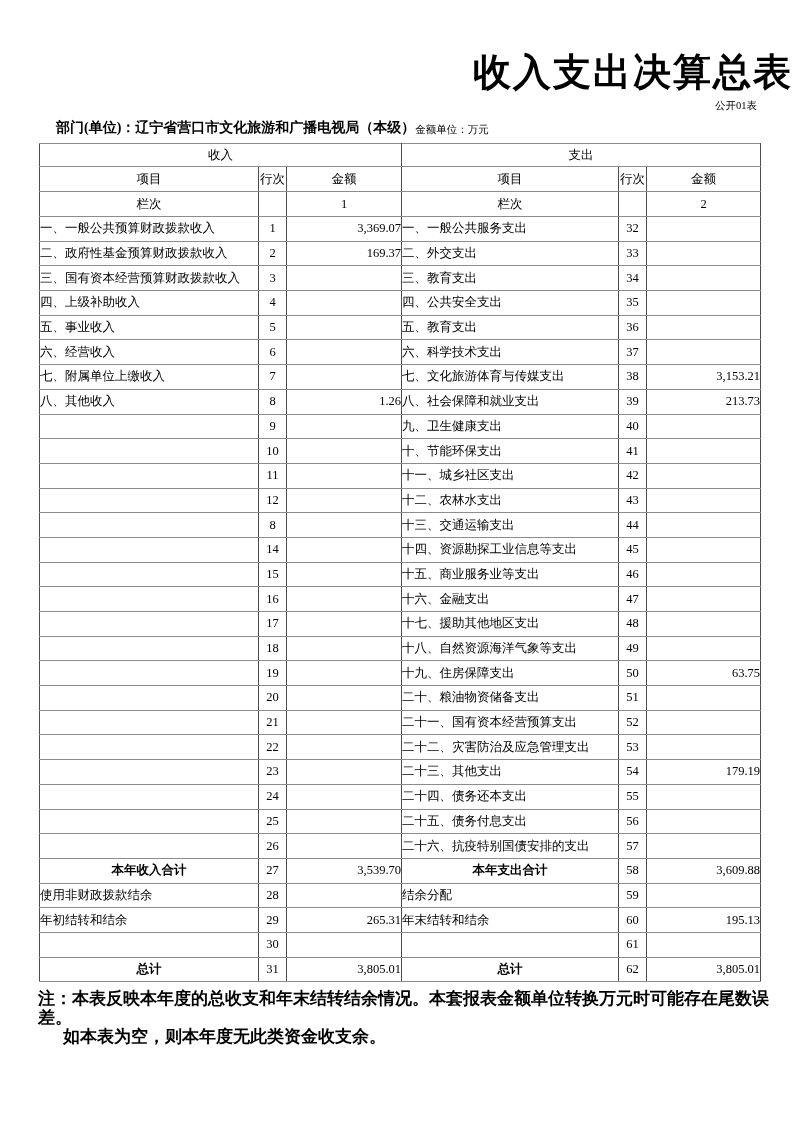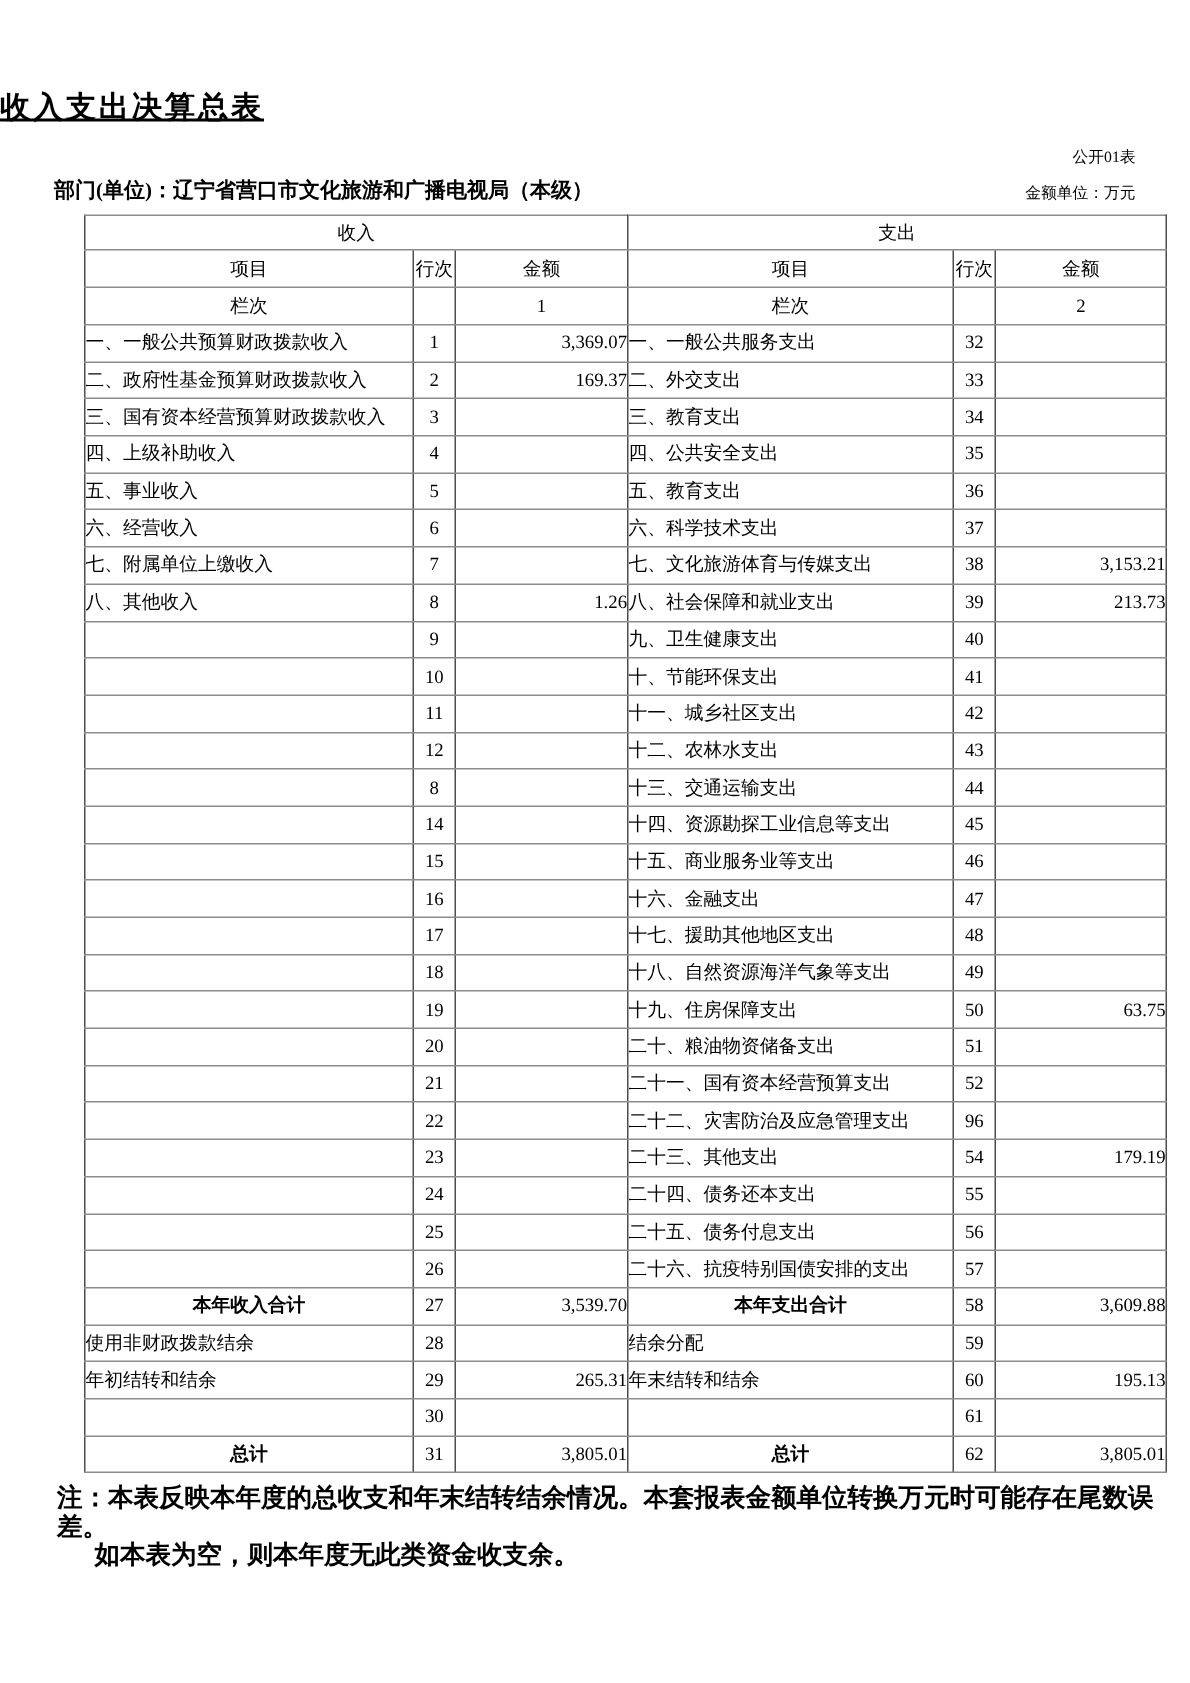--- a/index.html
+++ b/index.html
@@ -6,47 +6,47 @@
   body {
     width: 793px; height: 1122px;
     font-family: "Liberation Serif", "DejaVu Serif", serif;
     color: #000;
     position: relative;
     overflow: hidden;
   }
   .page { padding-top: 54px; }
 
   .title {
-    text-align: left;
-    font-size: 20px;
+    text-align: right;
+    font-size: 38px;
     font-weight: bold;
     letter-spacing: 2px;
     line-height: 36px;
-    text-decoration: underline;
   }
 
   .meta-area { width: 721px; margin-left: 36px; }
   .form-code {
     text-align: right;
     font-size: 10.5px;
     margin-top: 9px;
     line-height: 13px;
   }
   .dept-row {
     display: flex;
-    justify-content: space-between;
+    justify-content: flex-start;
     align-items: flex-end;
     margin-top: 1px;
     height: 25px;
+    margin-left: 20px;
   }
   .dept { font-size: 14px; font-weight: bold; line-height: 20px; }
   .unit { font-size: 10.5px; line-height: 14px; padding-bottom: 1px; }
 
   table.main {
-    margin-left: 56px;
+    margin-left: 39px;
     margin-top: 5px;
     border-collapse: collapse;
     table-layout: fixed;
     width: 721px;
     border: 1px solid #3a3a3a;
   }
   table.main td, table.main th {
     border-top: 1px solid #8c8c8c;
     border-bottom: 1px solid #8c8c8c;
     border-left: 1px solid #4d4d4d;
@@ -284,21 +284,21 @@
           <td class="amt"></td>
           <td class="item">二十一、国有资本经营预算支出</td>
           <td class="line">52</td>
           <td class="amt"></td>
         </tr>
         <tr>
           <td class="item"></td>
           <td class="line">22</td>
           <td class="amt"></td>
           <td class="item">二十二、灾害防治及应急管理支出</td>
-          <td class="line">96</td>
+          <td class="line">53</td>
           <td class="amt"></td>
         </tr>
         <tr>
           <td class="item"></td>
           <td class="line">23</td>
           <td class="amt"></td>
           <td class="item">二十三、其他支出</td>
           <td class="line">54</td>
           <td class="amt">179.19</td>
         </tr>

